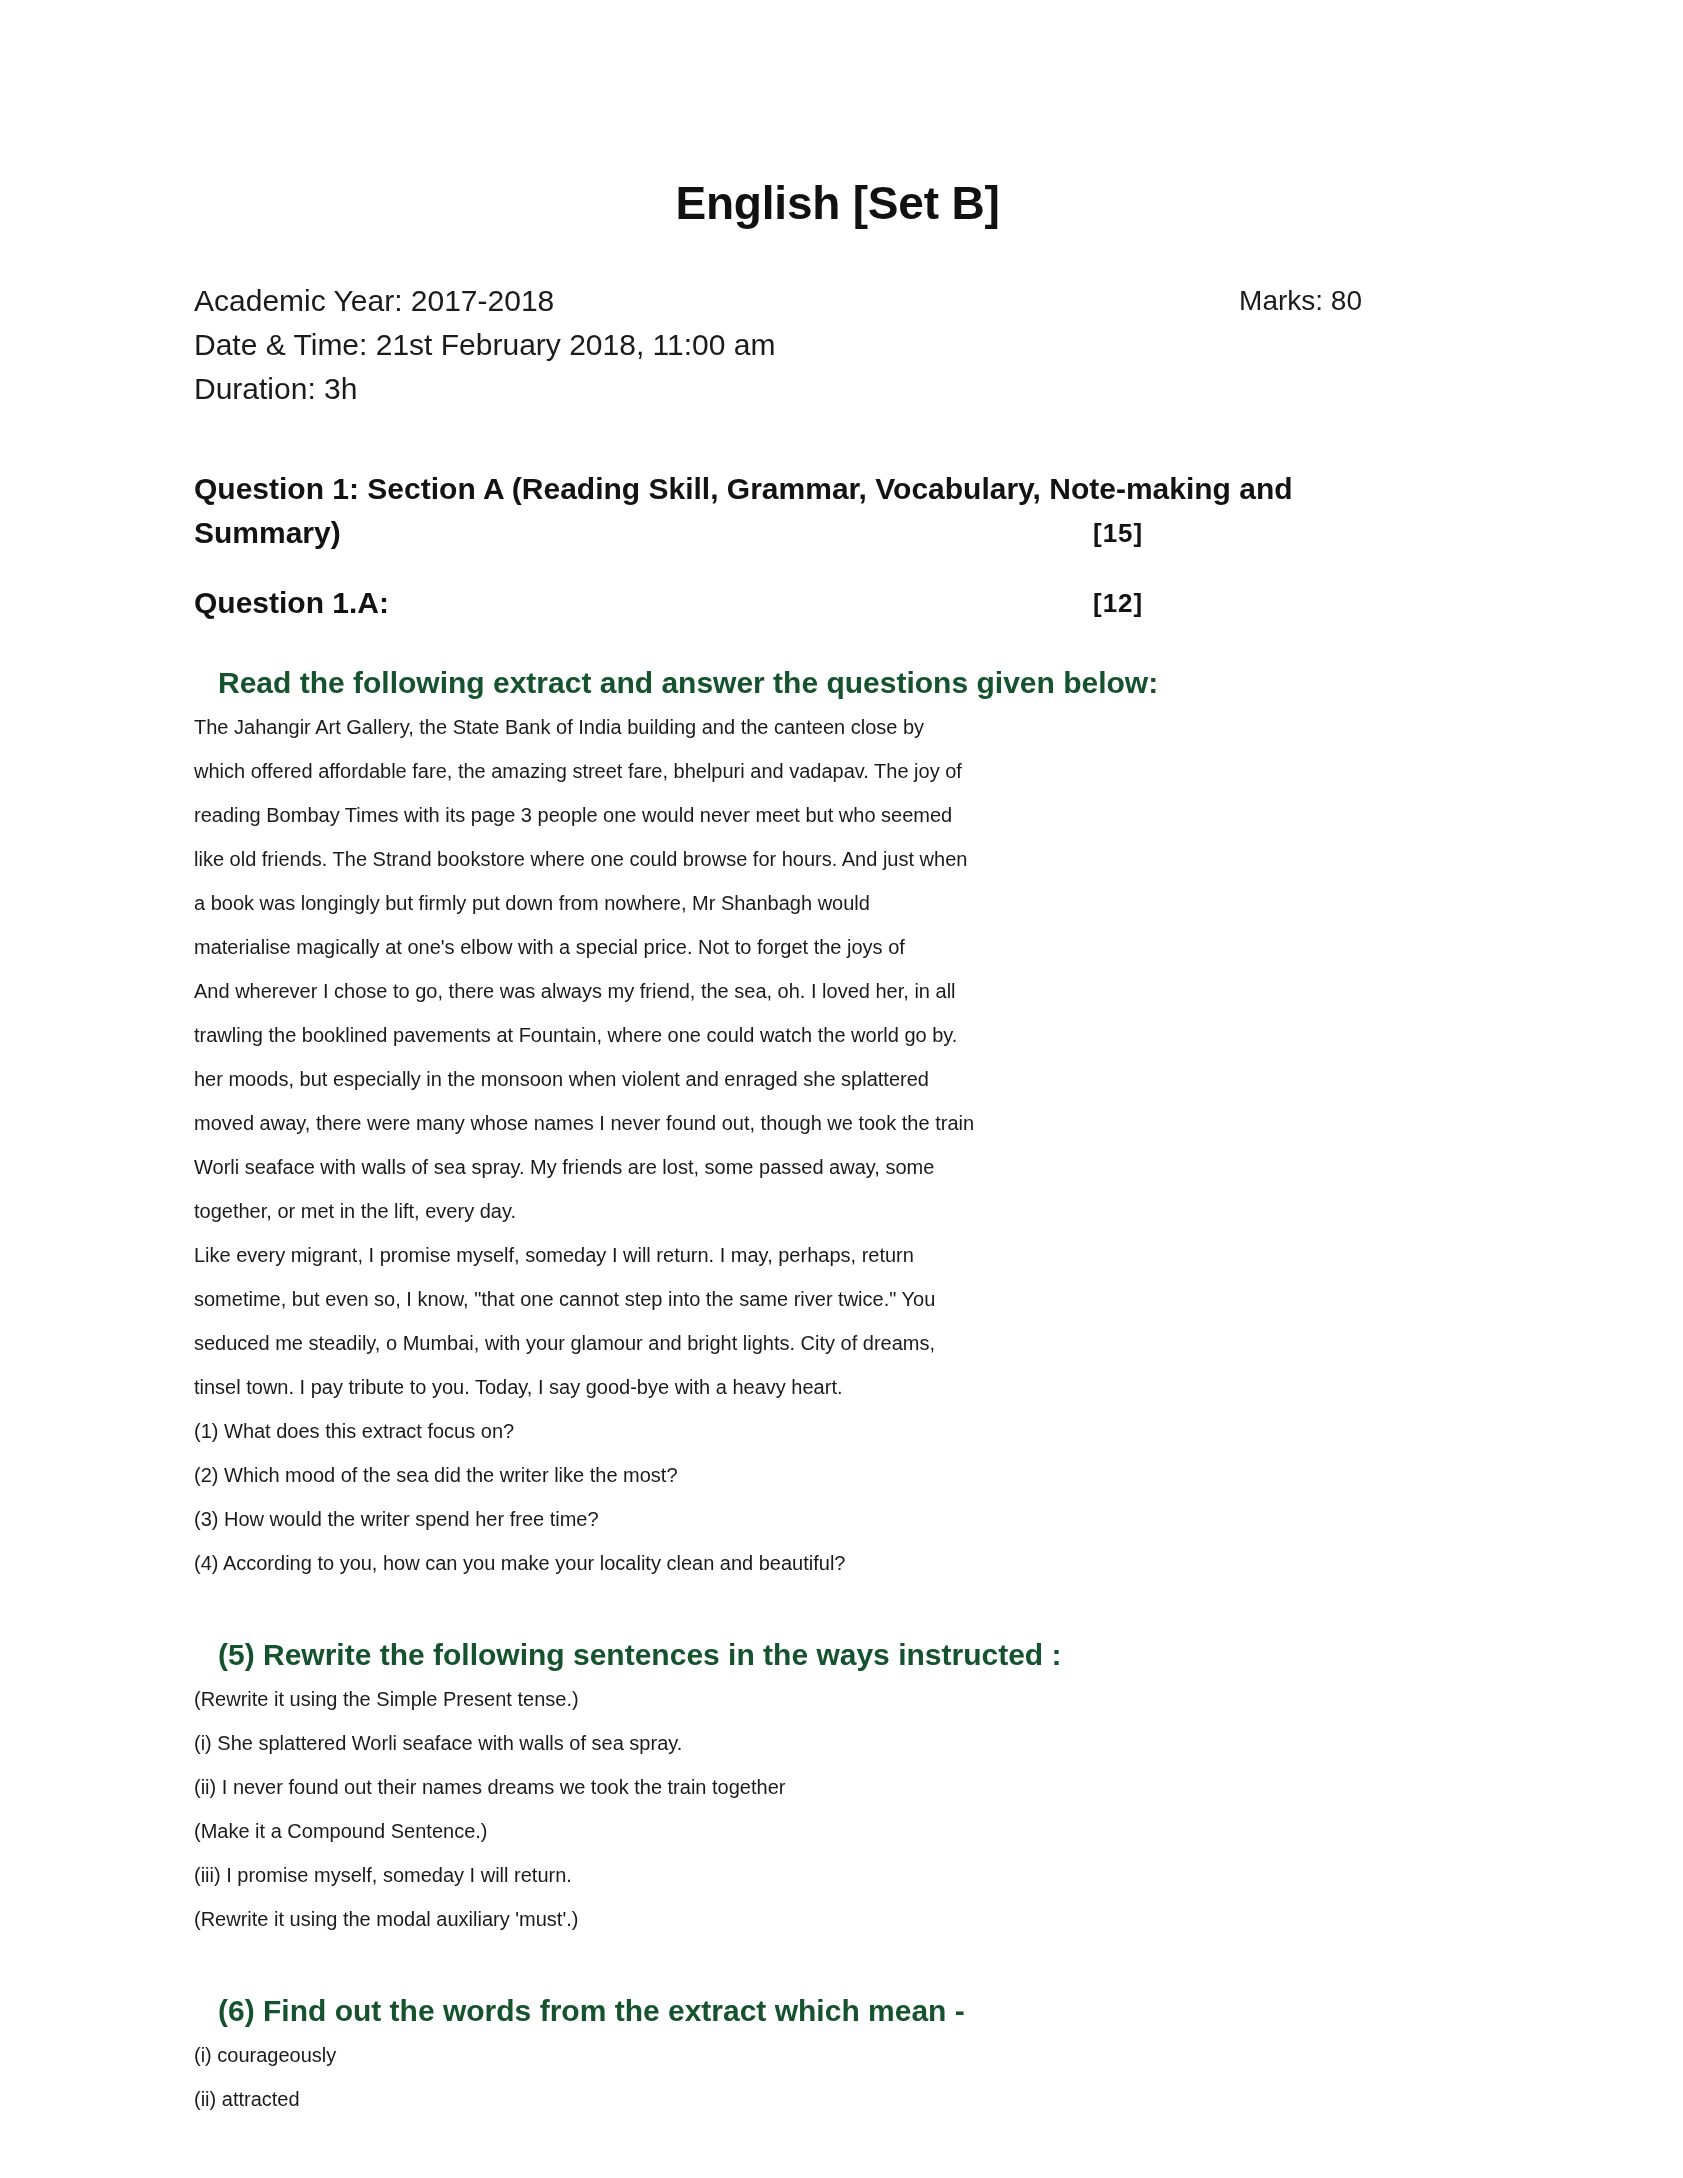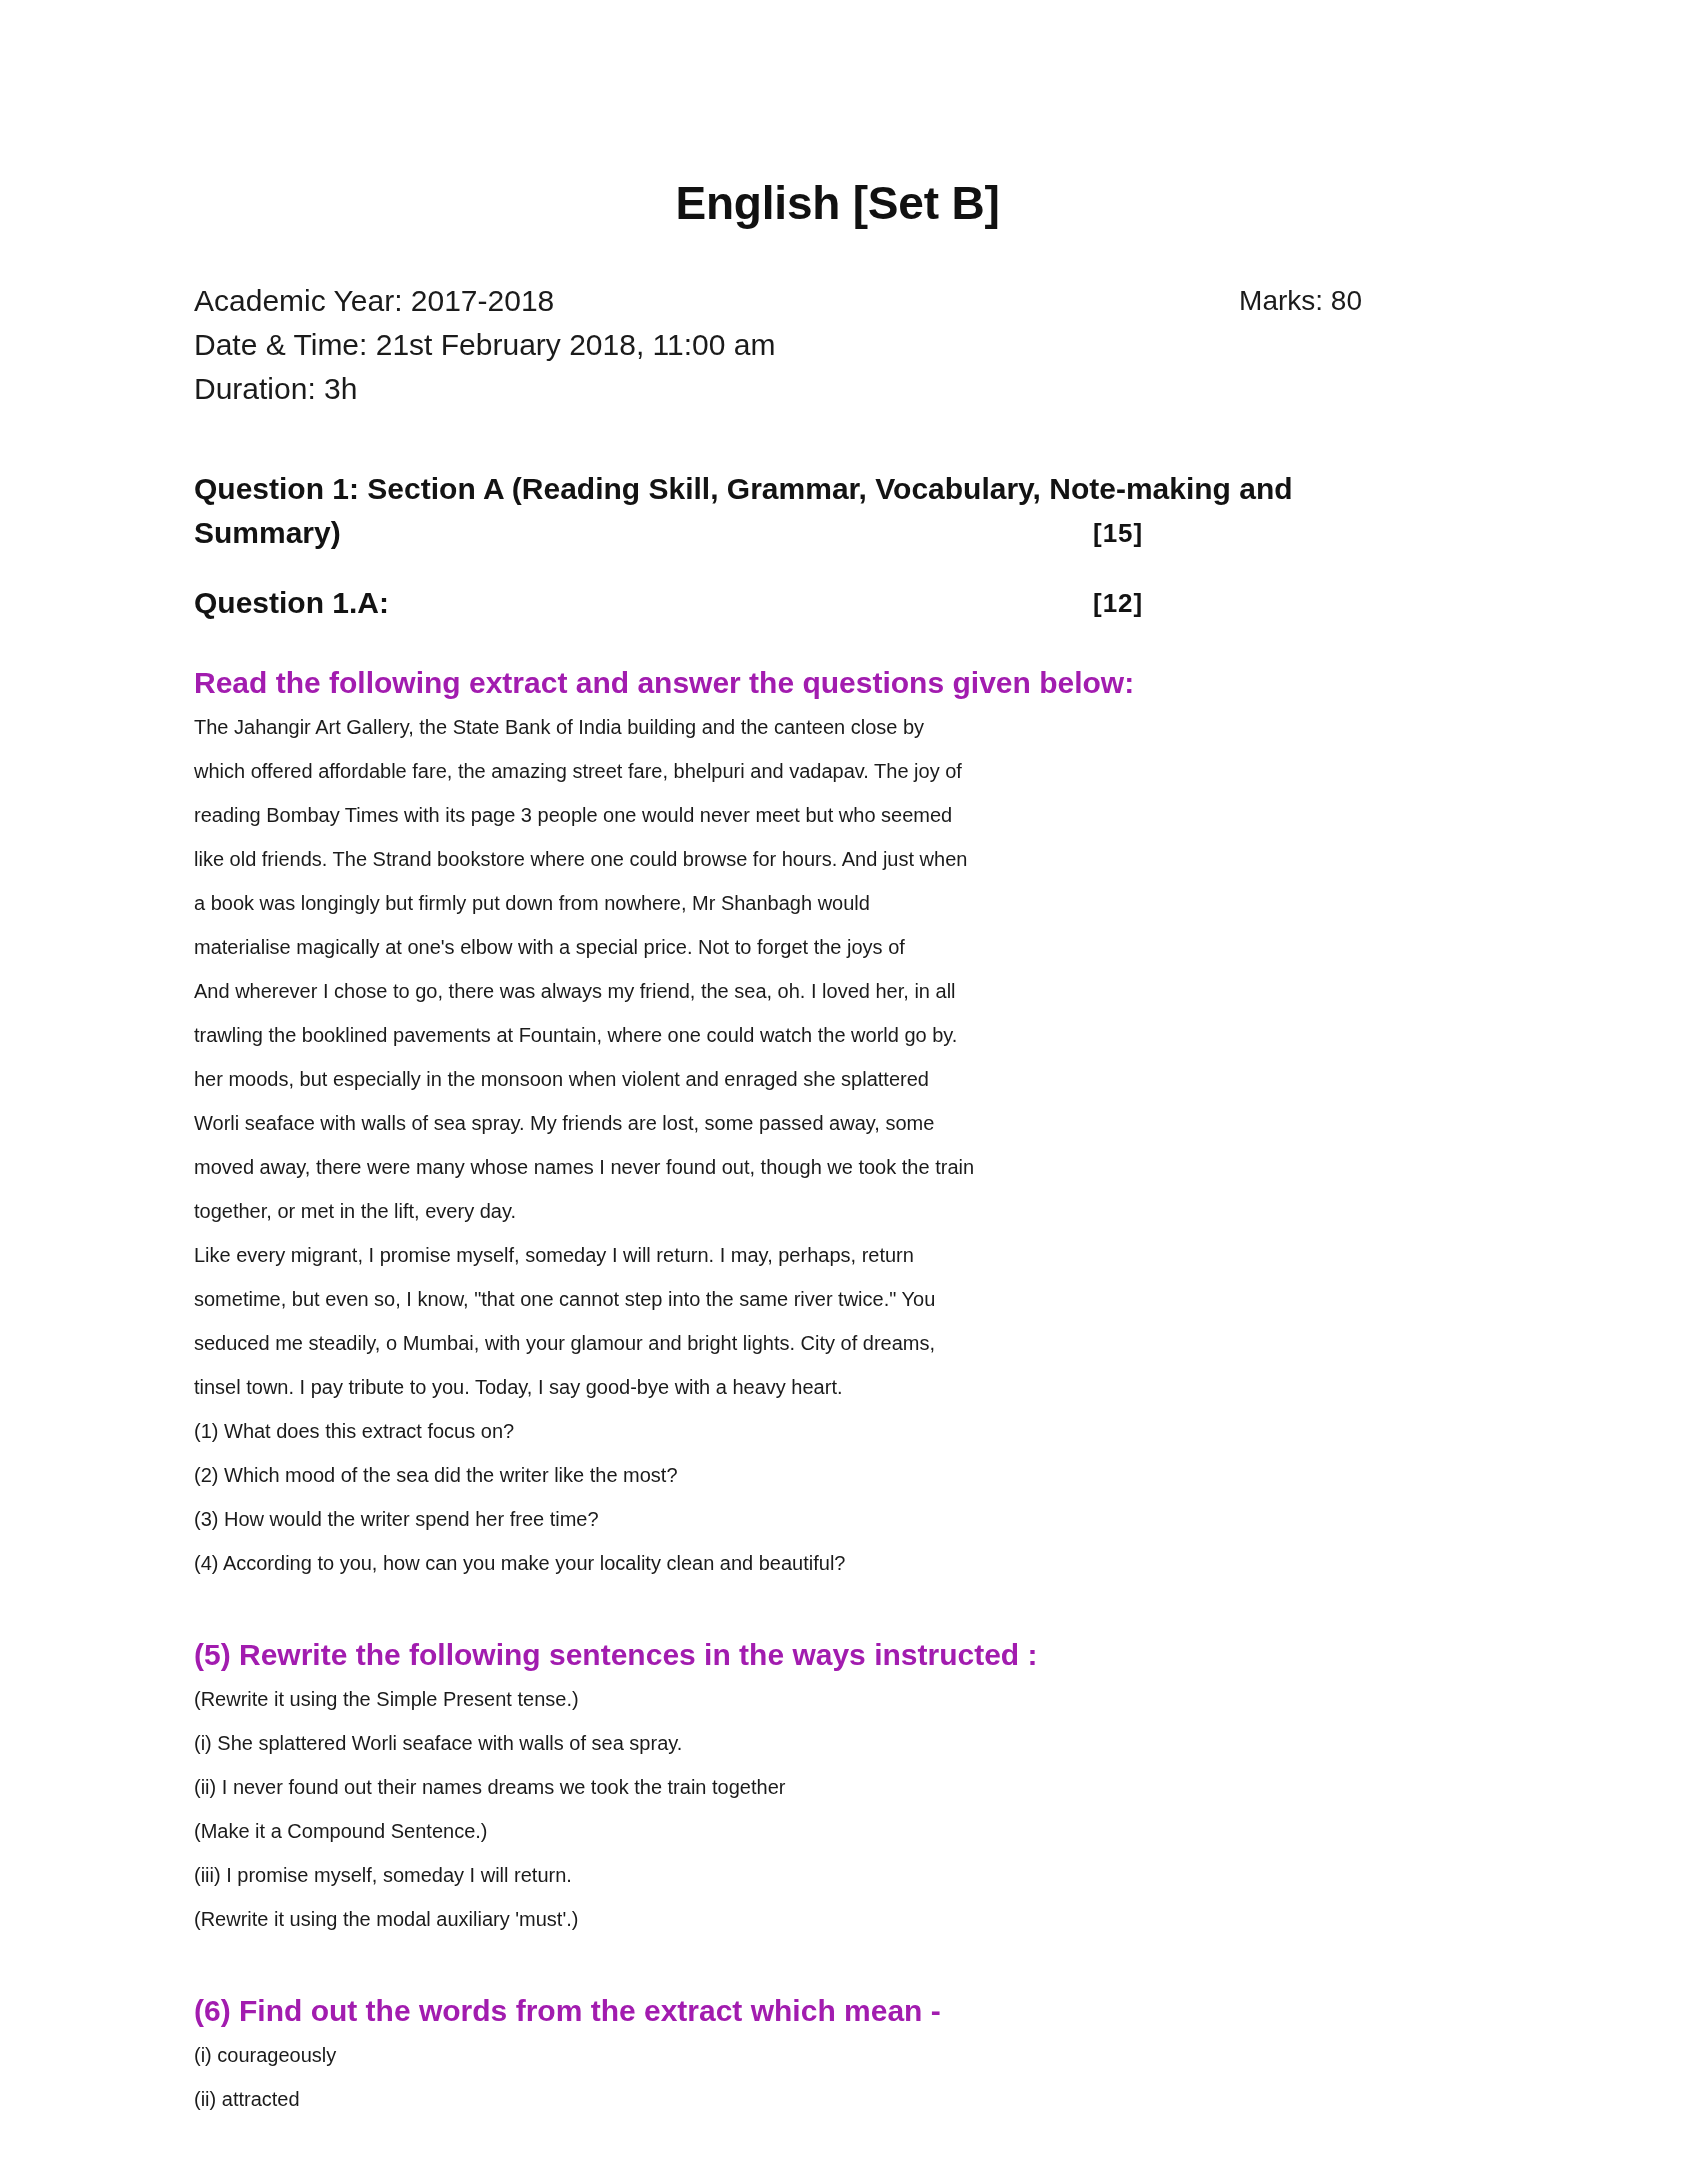--- a/index.html
+++ b/index.html
@@ -84,21 +84,22 @@
     left:899px;
     letter-spacing:1px;
     white-space:nowrap;
   }
   .q-head-line { display:block; }
 
   .bold-line {
     font-size:30px;
     font-weight:bold;
     line-height:44px;
-    color:#a21caf;
+    color:#14532d;
+    margin-left:24px;
   }
   .body-line {
     font-size:20px;
     font-weight:normal;
     line-height:44px;
     color:#1b1b1b;
     white-space:pre;
   }
   .spacer-md { height:48px; }
 </style>
@@ -145,22 +146,22 @@
       <div>
         <div class="body-line">The Jahangir Art Gallery, the State Bank of India building and the canteen close by</div>
         <div class="body-line">which offered affordable fare, the amazing street fare, bhelpuri and vadapav. The joy of</div>
         <div class="body-line">reading Bombay Times with its page 3 people one would never meet but who seemed</div>
         <div class="body-line">like old friends. The Strand bookstore where one could browse for hours. And just when</div>
         <div class="body-line">a book was longingly but firmly put down from nowhere, Mr Shanbagh would</div>
         <div class="body-line">materialise magically at one's elbow with a special price. Not to forget the joys of</div>
         <div class="body-line">And wherever I chose to go, there was always my friend, the sea, oh. I loved her, in all</div>
         <div class="body-line">trawling the booklined pavements at Fountain, where one could watch the world go by.</div>
         <div class="body-line">her moods, but especially in the monsoon when violent and enraged she splattered</div>
+        <div class="body-line">moved away, there were many whose names I never found out, though we took the train</div>
         <div class="body-line">Worli seaface with walls of sea spray. My friends are lost, some passed away, some</div>
-        <div class="body-line">moved away, there were many whose names I never found out, though we took the train</div>
         <div class="body-line">together, or met in the lift, every day.</div>
       </div>
 
       <div>
         <div class="body-line">Like every migrant, I promise myself, someday I will return. I may, perhaps, return</div>
         <div class="body-line">sometime, but even so, I know, "that one cannot step into the same river twice." You</div>
         <div class="body-line">seduced me steadily, o Mumbai, with your glamour and bright lights. City of dreams,</div>
         <div class="body-line">tinsel town. I pay tribute to you. Today, I say good-bye with a heavy heart.</div>
       </div>
 

